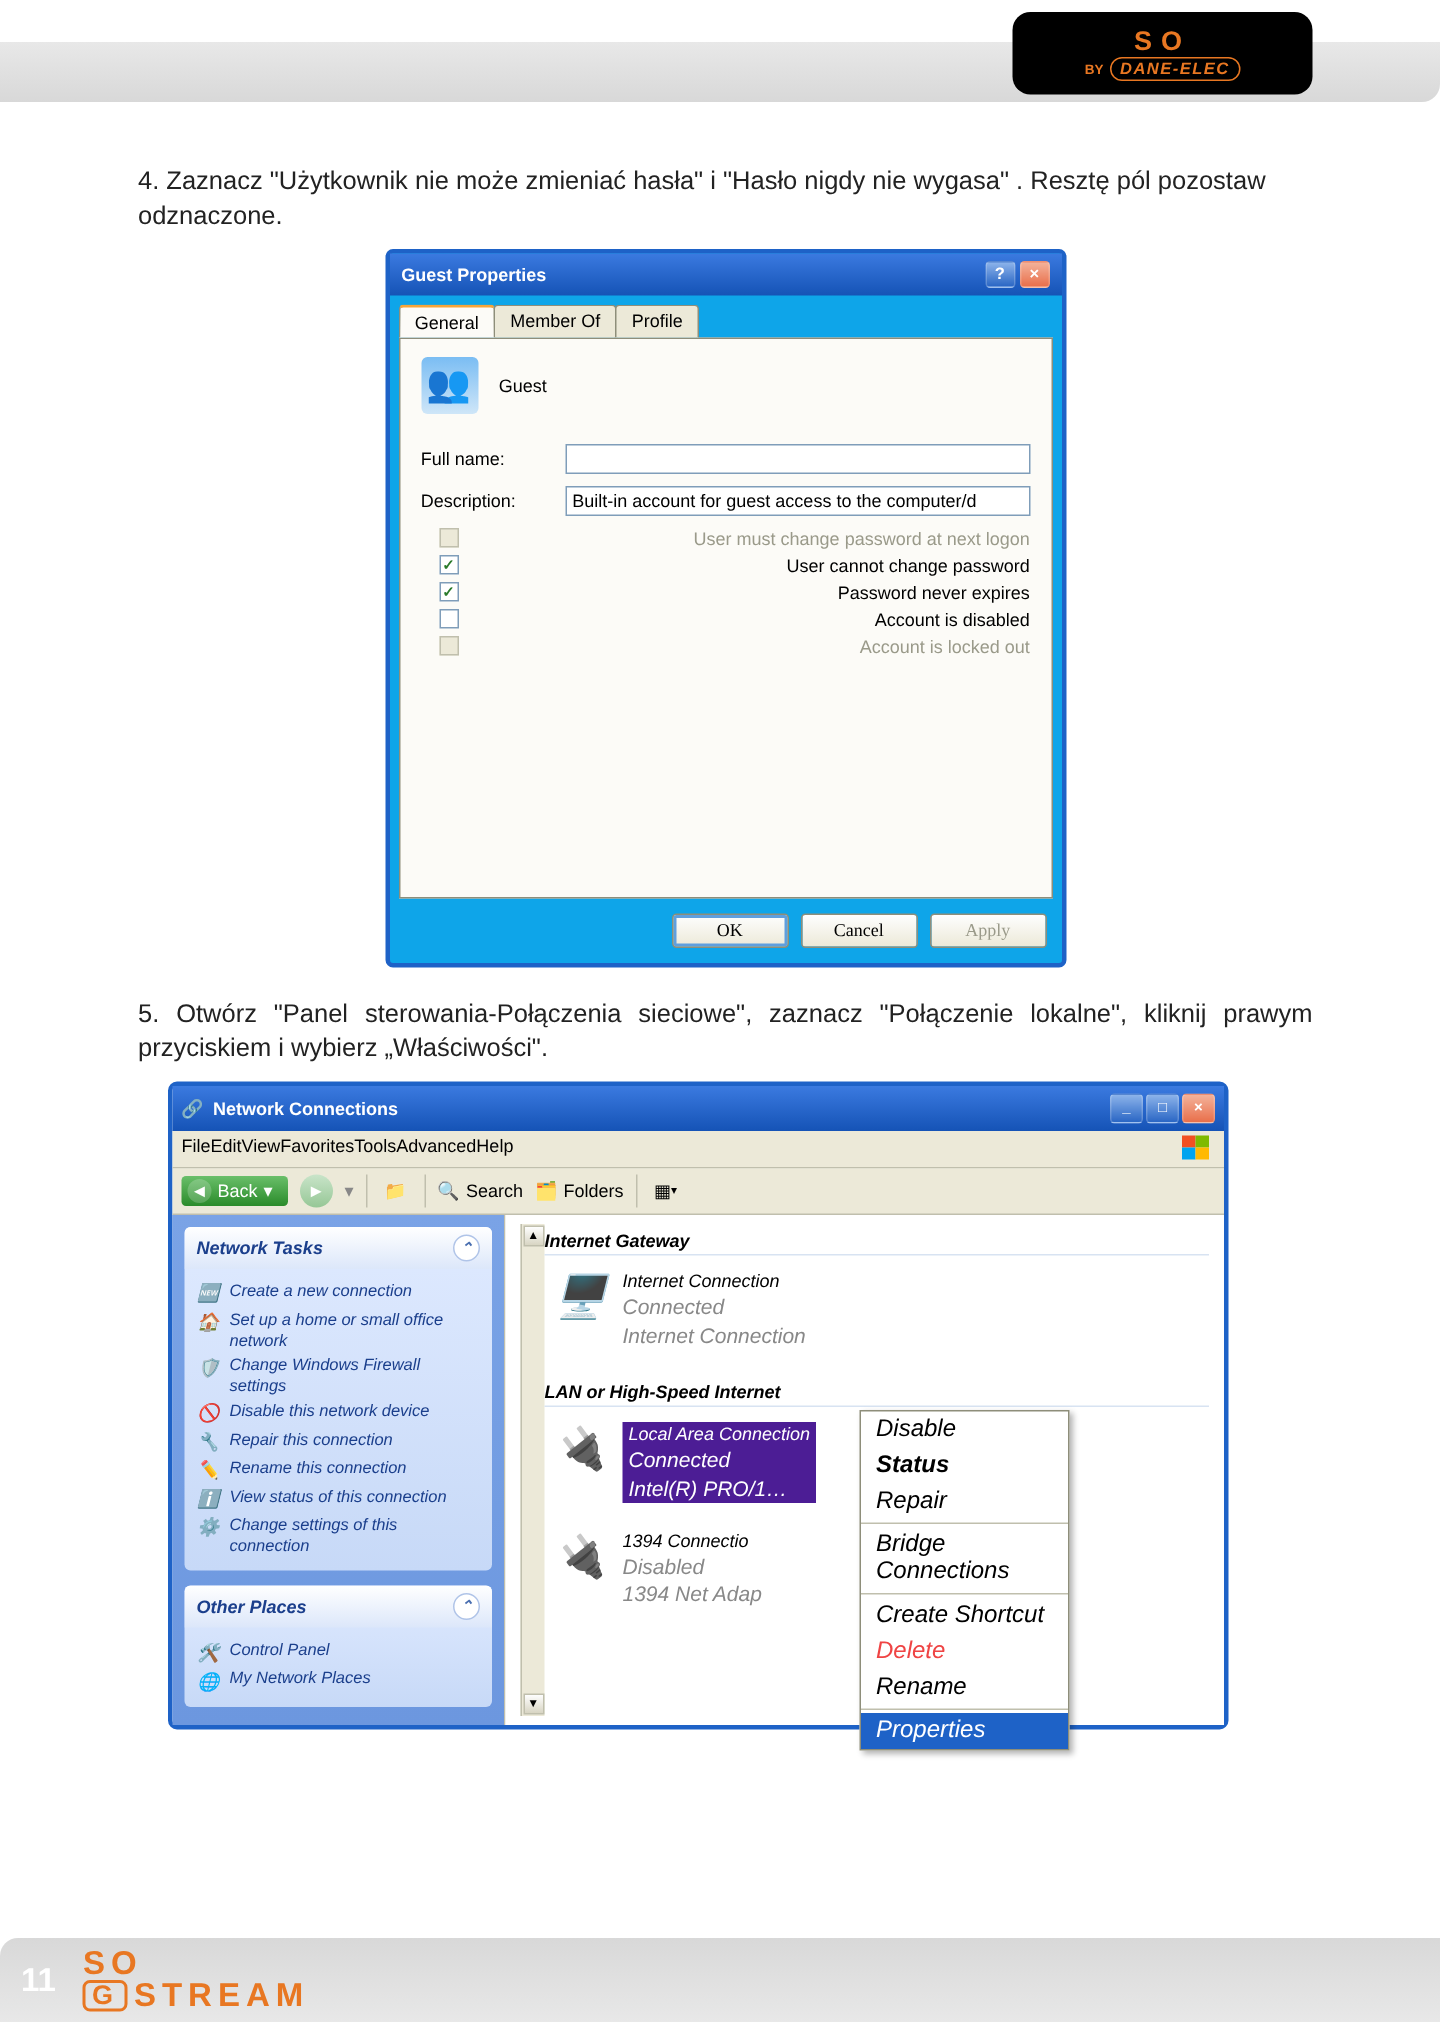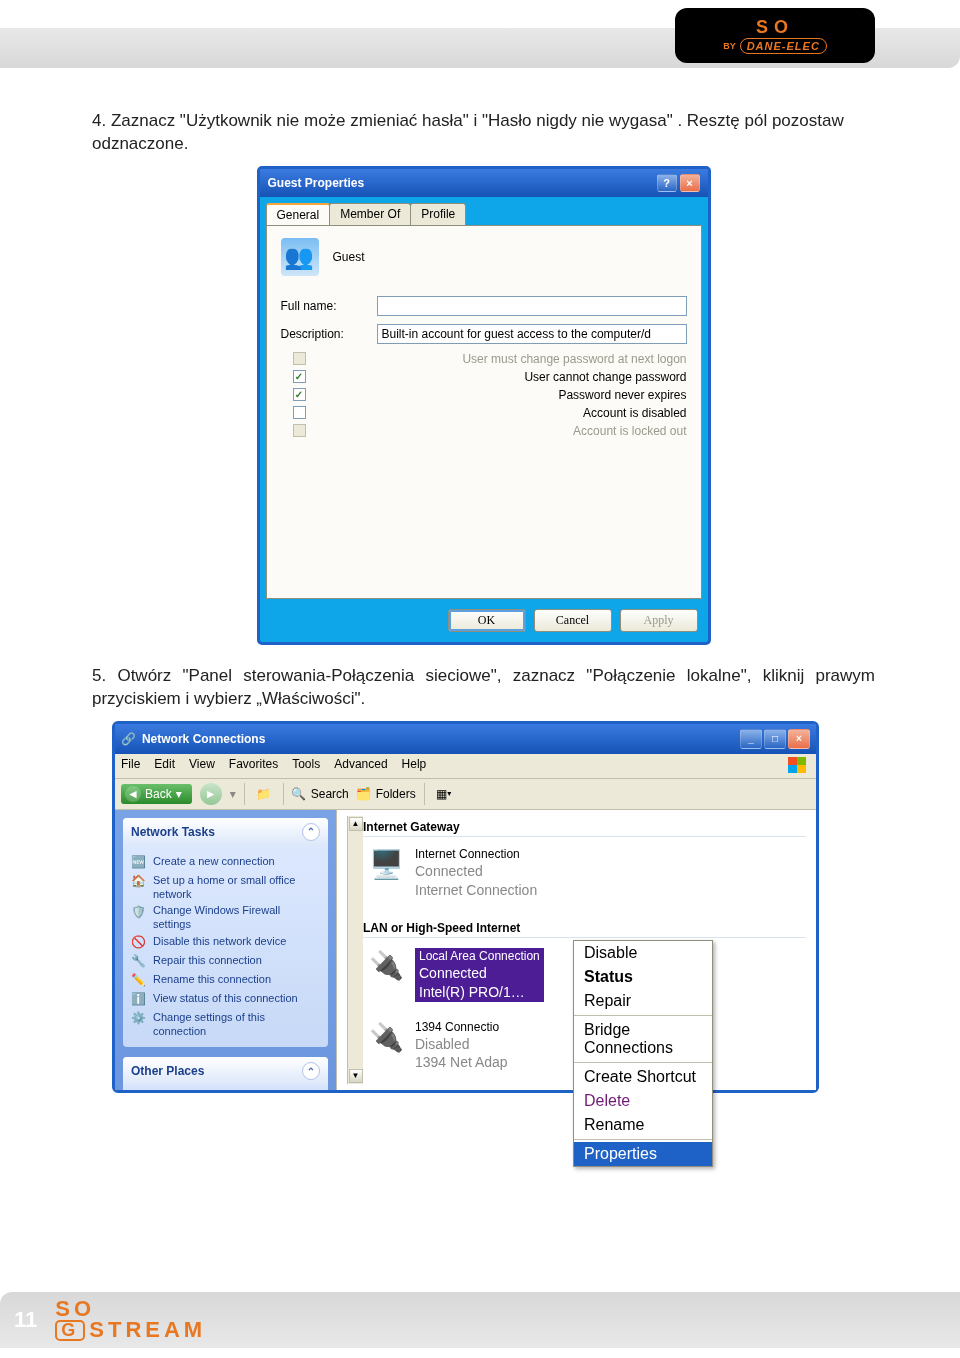--- a/index.html
+++ b/index.html
@@ -168,21 +168,21 @@
   .wbtns { display:flex; gap:2px; }
   .wbtn { width: 22px; height: 20px; border-radius: 3px; background: linear-gradient(#8cb3ea,#2a66c4); color:#fff; display:flex;align-items:center;justify-content:center; font-size:10px; font-weight:bold; border:1px solid #fff3;}
   .wbtn.close { background: linear-gradient(#f3b29a,#e96f4b); }
   .nc-menu {
     background: #ece9d8;
     border-bottom: 1px solid #c0bfad;
     padding: 3px 6px;
     display: flex; gap: 14px;
     justify-content: space-between;
   }
-  .nc-menu .items { display:flex; gap:14px;}
+  .nc-menu .items { display:flex; gap:0;}
   .winflag { width:22px; height:18px; display:inline-block;}
   .winflag span{display:inline-block;width:9px;height:8px;margin:0;float:left;}
   .f1{background:#f25022;} .f2{background:#7fba00;} .f3{background:#00a4ef;} .f4{background:#ffb900;}
   .nc-toolbar {
     background: #ece9d8;
     border-bottom: 1px solid #c0bfad;
     padding: 4px 6px;
     display: flex; align-items: center; gap: 8px;
   }
   .tb-back {
@@ -191,21 +191,21 @@
     padding: 2px 10px 2px 4px;
     display:flex;align-items:center;gap:4px;
     font-size:12px;
   }
   .tb-back .arr{width:16px;height:16px;border-radius:50%;background:#fff3;display:flex;align-items:center;justify-content:center;}
   .tb-fwd { width:22px;height:22px;border-radius:50%;background:linear-gradient(#c9e4c9,#96c796);display:flex;align-items:center;justify-content:center;color:#fff;}
   .tb-ico { width:22px;height:22px;display:flex;align-items:center;justify-content:center;}
   .tb-sep { width:1px; height:22px; background:#c0bfad;}
   .tb-search, .tb-folders { display:flex;align-items:center;gap:4px; }
 
-  .nc-body { display: flex; height: 280px; }
+  .nc-body { display: flex; height: 340px; font-style: italic; }
   .sidebar {
     width: 222px;
     background: linear-gradient(#7aa3e6,#6c97df);
     padding: 8px;
     overflow: hidden;
     border-right:1px solid #c0bfad;
   }
   .panel {
     background: linear-gradient(#dfeaff,#c7d9f7);
     border-radius: 4px;
@@ -253,21 +253,21 @@
     position:absolute;
     left: 236px; top: 130px;
     width: 140px;
     background: #fff;
     border: 1px solid #8e8e7a;
     box-shadow: 2px 2px 4px rgba(0,0,0,.3);
     font-size: 16px;
   }
   .ctxmenu .mi { padding: 3px 10px; }
   .ctxmenu .mi.bold { font-weight: bold; }
-  .ctxmenu .mi.disabled { color:#701a75;}
+  .ctxmenu .mi.disabled { color:#ef4444;}
   .ctxmenu .mi.sel { background:#1e62c7; color:#fff;}
   .ctxmenu hr { border:none; border-top:1px solid #c0bfad; margin:2px 0;}
 
   
   .bottom-bar {
     position: absolute;
     bottom: 10px; left: 0; right: 0;
     height: 56px;
     background: linear-gradient(#d8d8d8,#e8e8e8);
     border-radius: 12px 0 0 0;

